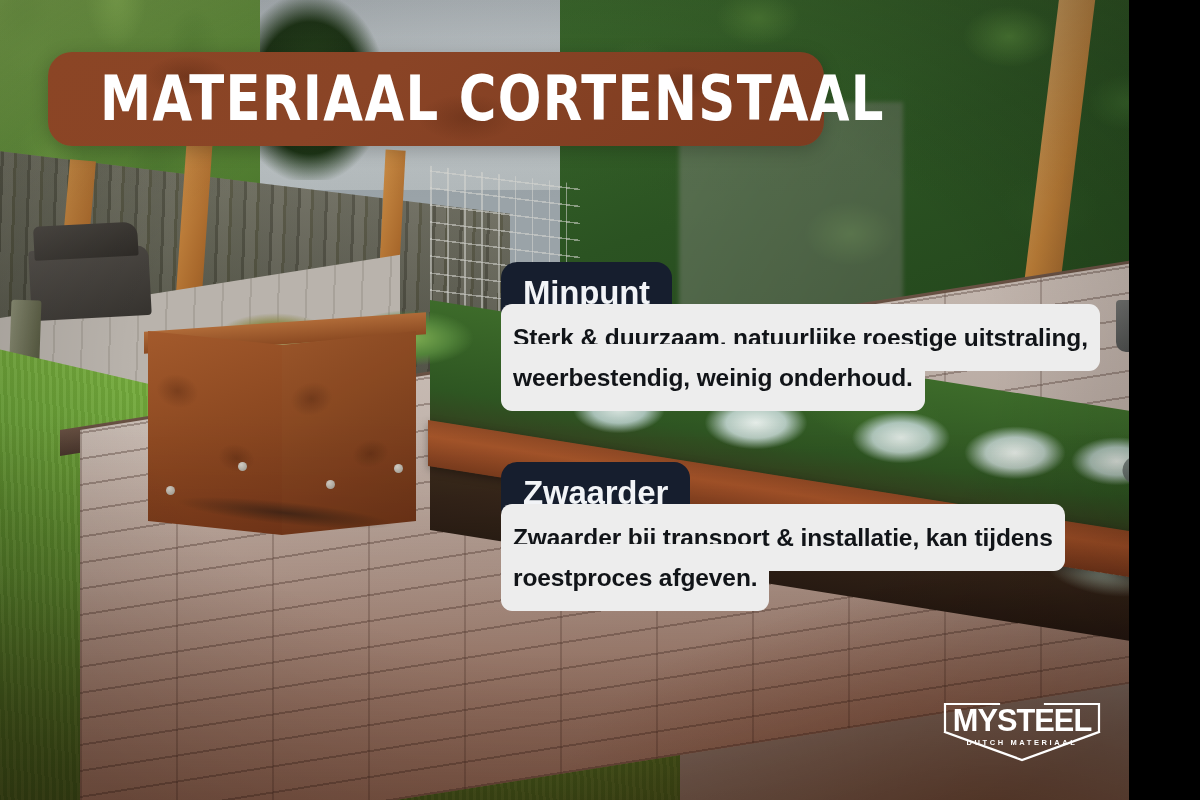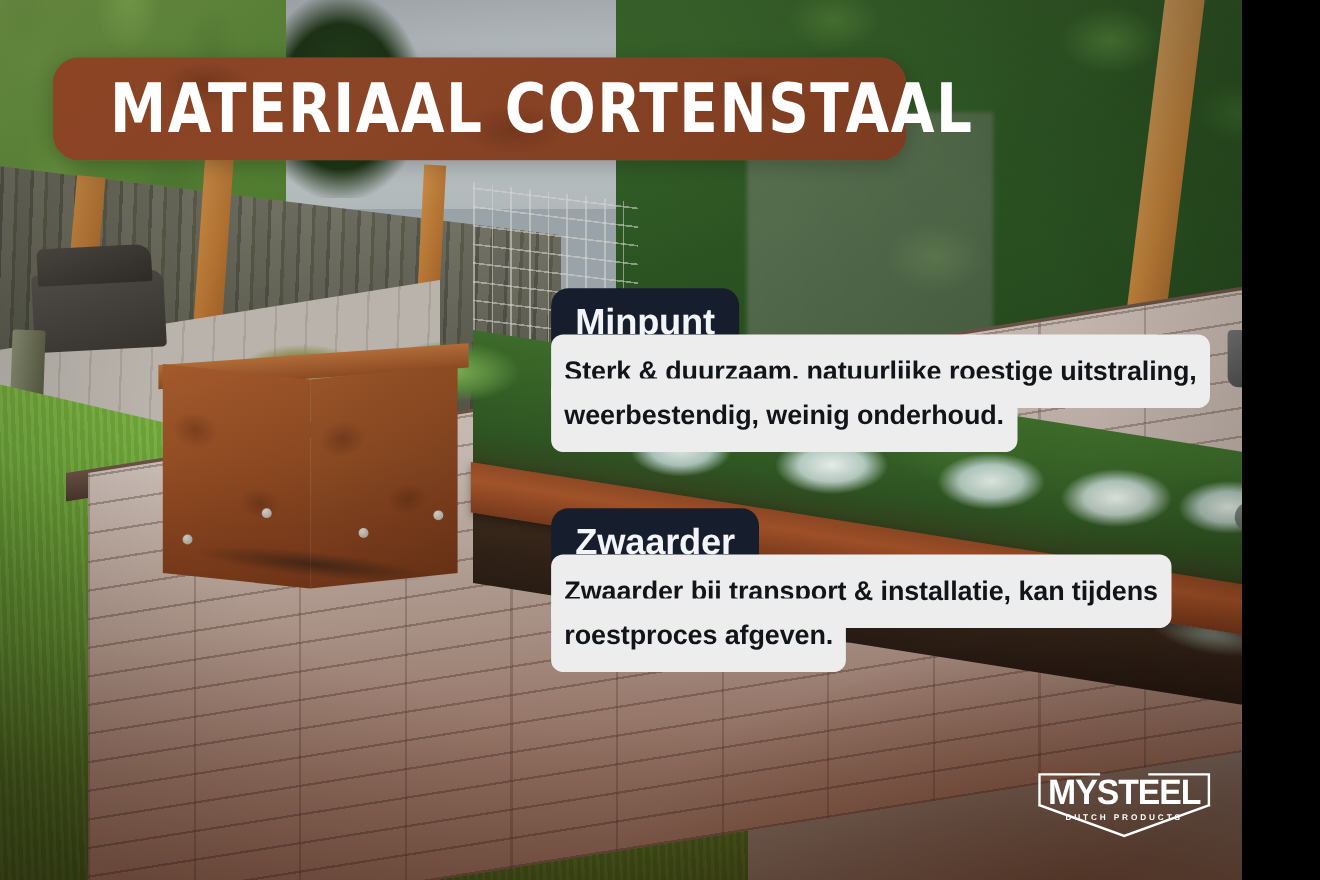--- a/index.html
+++ b/index.html
@@ -387,16 +387,16 @@
     </div>
   </div>
 
   <div class="logo">
     <svg viewBox="0 0 170 78">
       <path d="M8,16 L8,30 M8,16 L62,16 M108,16 L162,16 M162,16 L162,30
                M8,44 L8,30 M162,44 L162,30
                M8,44 L85,72 L162,44" fill="none" stroke="#ffffff" stroke-width="2.2" stroke-linecap="square" stroke-linejoin="miter"></path>
     </svg>
     <div class="logo-word">MYSTEEL</div>
-    <div class="logo-sub">DUTCH PRODUCTS</div>
+    <div class="logo-sub">DUTCH MATERIAAL</div>
   </div>
 
 </div>
 
 </body></html>

